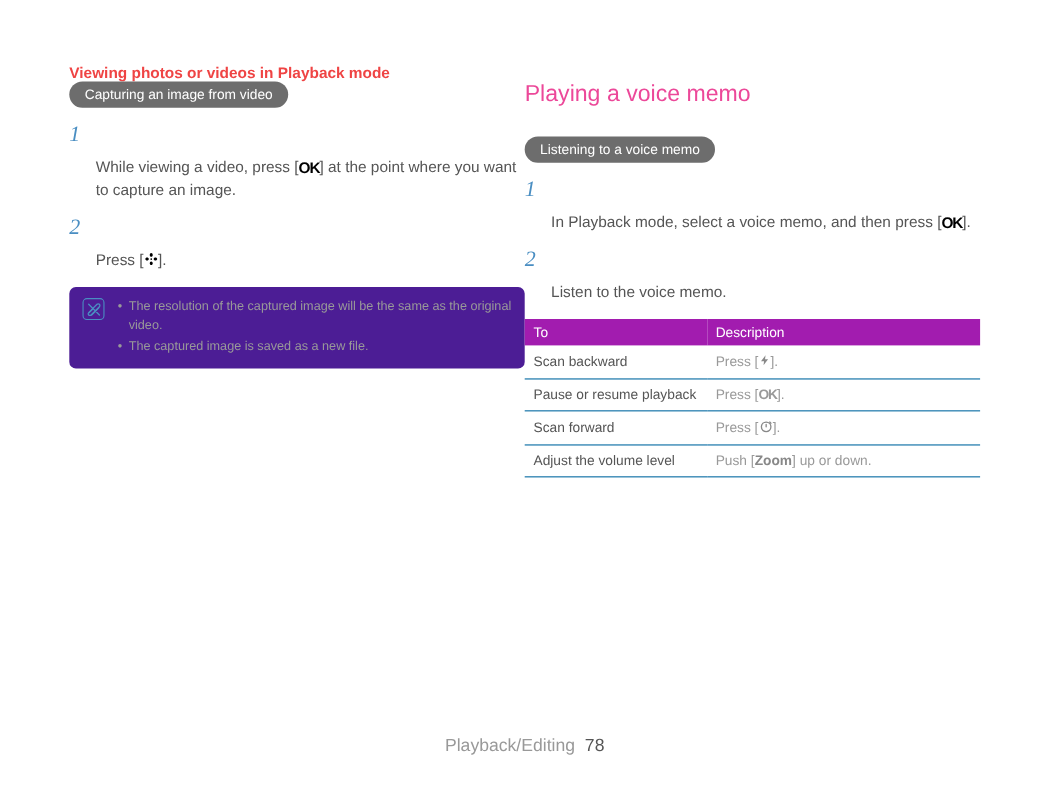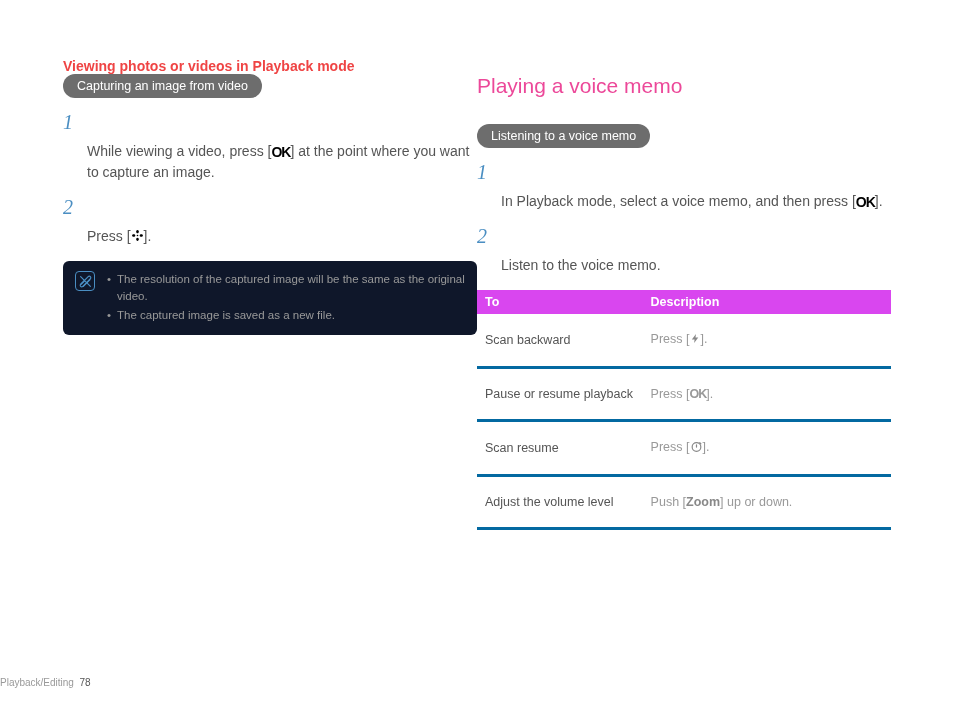--- a/index.html
+++ b/index.html
@@ -62,21 +62,21 @@
     letter-spacing: -1px;
     color: #000;
   }
   .ok-glyph-gray {
     font-weight: 900;
     font-family: Arial, sans-serif;
     letter-spacing: -1px;
     color: #999;
   }
   .note-box {
-    background: #0f172a;
+    background: #4c1d95;
     border-radius: 6px;
     padding: 10px 12px 10px 12px;
     display: flex;
     gap: 12px;
     margin-top: 6px;
   }
   .note-icon {
     flex: 0 0 auto;
     width: 20px; height: 20px;
     border: 1.5px solid #4a8ec2;
@@ -105,39 +105,40 @@
     font-weight: 400;
     margin-bottom: 26px;
   }
   table.desc {
     width: 100%;
     border-collapse: collapse;
     font-size: 12.5px;
     margin-top: 8px;
   }
   table.desc th {
-    background: #d946ef;
+    background: #a21caf;
     color: #fff;
-    font-weight: 700;
+    font-weight: 400;
     text-align: left;
     padding: 5px 8px;
   }
   table.desc td {
-    border-bottom: 3px solid #0369a1;
-    padding: 18px 8px;
+    border-bottom: 1px solid #0369a1;
+    padding: 7px 8px;
     vertical-align: middle;
   }
   table.desc td.label { color: #555; width: 40%; }
   table.desc td.val { color: #999; }
   .zoom-bold { font-weight: 700; color: #888; text-align: right; }
   .footer {
     position: absolute;
     left: 0; right: 0;
     bottom: 32px;
-    font-size: 10px;
+    text-align: center;
+    font-size: 16px;
     color: #999;
   }
   .footer .pnum { color: #555; }
 </style>
 </head>
 <body>
 
 <div class="breadcrumb">Viewing photos or videos in Playback mode</div>
 
 <div class="columns">
@@ -211,21 +212,21 @@
                 </svg></span><span>].</span>
           </td>
         </tr>
         <tr>
           <td class="label">Pause or resume playback</td>
           <td class="val">
             <span>Press [</span><span class="icon-inline ok-glyph-gray">OK</span><span>].</span>
           </td>
         </tr>
         <tr>
-          <td class="label">Scan resume</td>
+          <td class="label">Scan forward</td>
           <td class="val">
             <span>Press [</span><span class="icon-inline"><svg width="13" height="13" viewBox="0 0 24 24">
                   <circle cx="12" cy="13" r="8" fill="none" stroke="#888" stroke-width="2.2"></circle>
                   <path stroke="#888" stroke-width="2.2" stroke-linecap="round" d="M12 9v4M18 5l2 2"></path>
                 </svg></span><span>].</span>
           </td>
         </tr>
         <tr>
           <td class="label">Adjust the volume level</td>
           <td class="val">

